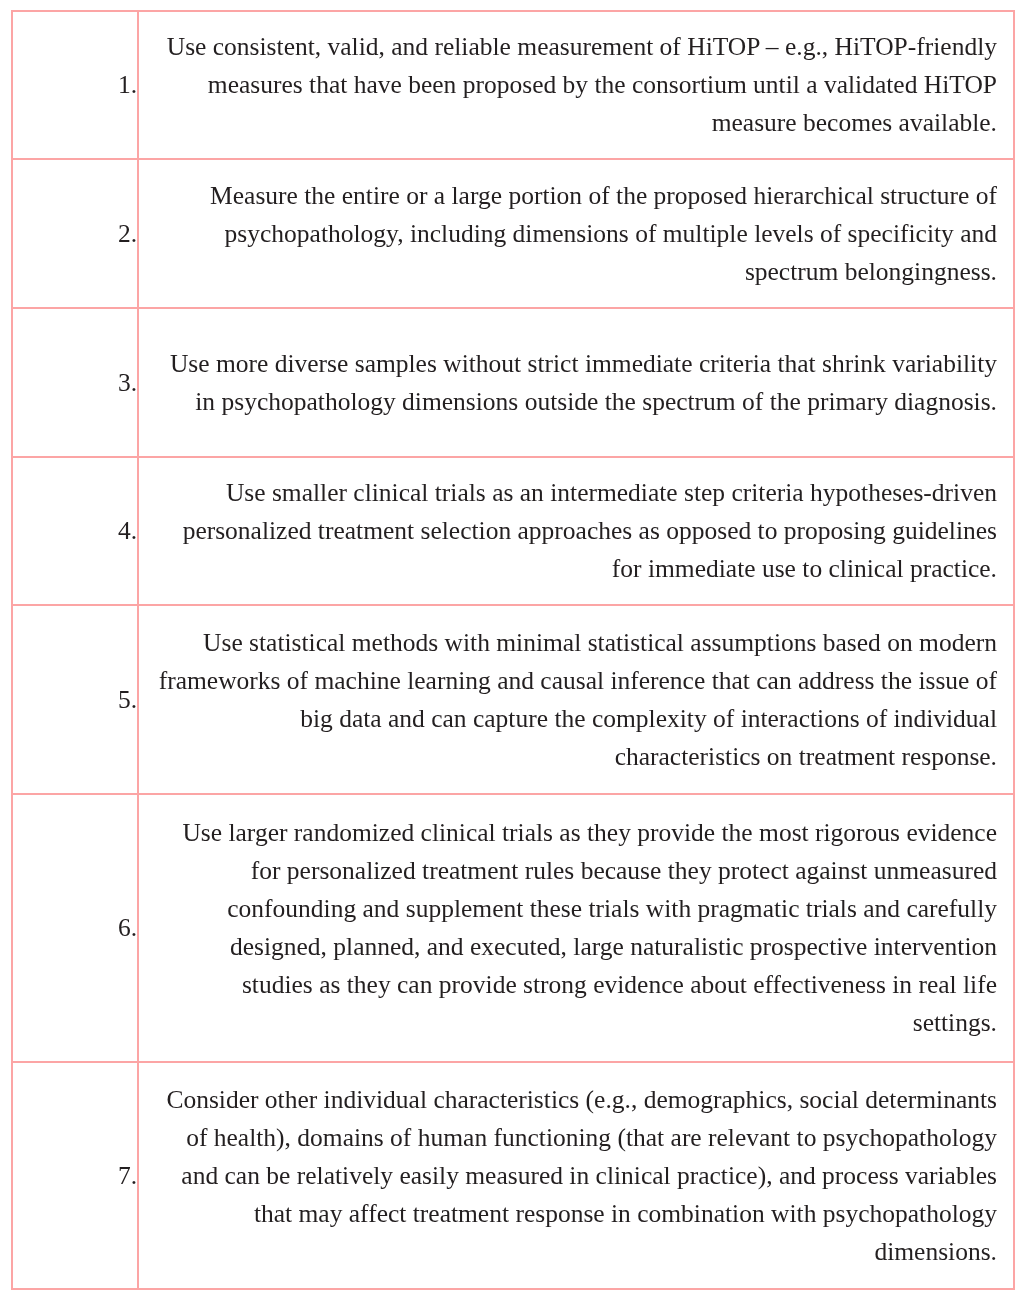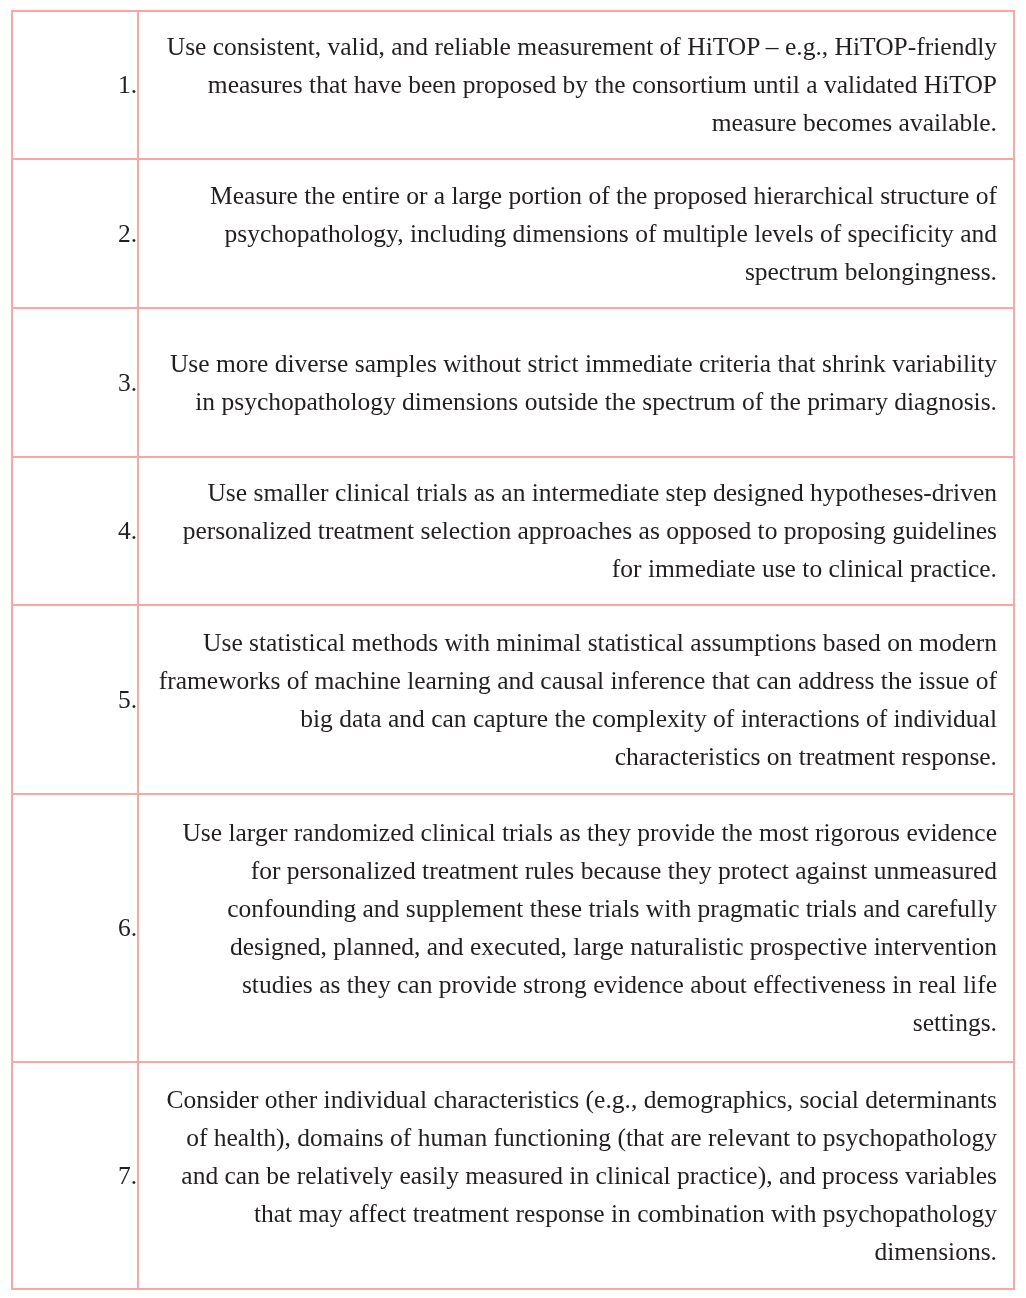--- a/index.html
+++ b/index.html
@@ -56,21 +56,21 @@
       <tr style="height:149px">
         <td class="num">2.</td>
         <td class="text">Measure the entire or a large portion of the proposed hierarchical structure of psychopathology, including dimensions of multiple levels of specificity and spectrum belongingness.</td>
       </tr>
       <tr style="height:149px">
         <td class="num">3.</td>
         <td class="text">Use more diverse samples without strict immediate criteria that shrink variability in psychopathology dimensions outside the spectrum of the primary diagnosis.</td>
       </tr>
       <tr style="height:148px">
         <td class="num">4.</td>
-        <td class="text">Use smaller clinical trials as an intermediate step designed hypotheses-driven personalized treatment selection approaches as opposed to proposing guidelines for immediate use to clinical practice.</td>
+        <td class="text">Use smaller clinical trials as an intermediate step criteria hypotheses-driven personalized treatment selection approaches as opposed to proposing guidelines for immediate use to clinical practice.</td>
       </tr>
       <tr style="height:189px">
         <td class="num">5.</td>
         <td class="text">Use statistical methods with minimal statistical assumptions based on modern frameworks of machine learning and causal inference that can address the issue of big data and can capture the complexity of interactions of individual characteristics on treatment response.</td>
       </tr>
       <tr style="height:268px">
         <td class="num">6.</td>
         <td class="text">Use larger randomized clinical trials as they provide the most rigorous evidence for personalized treatment rules because they protect against unmeasured confounding and supplement these trials with pragmatic trials and carefully designed, planned, and executed, large naturalistic prospective intervention studies as they can provide strong evidence about effectiveness in real life settings.</td>
       </tr>
       <tr style="height:227px">

